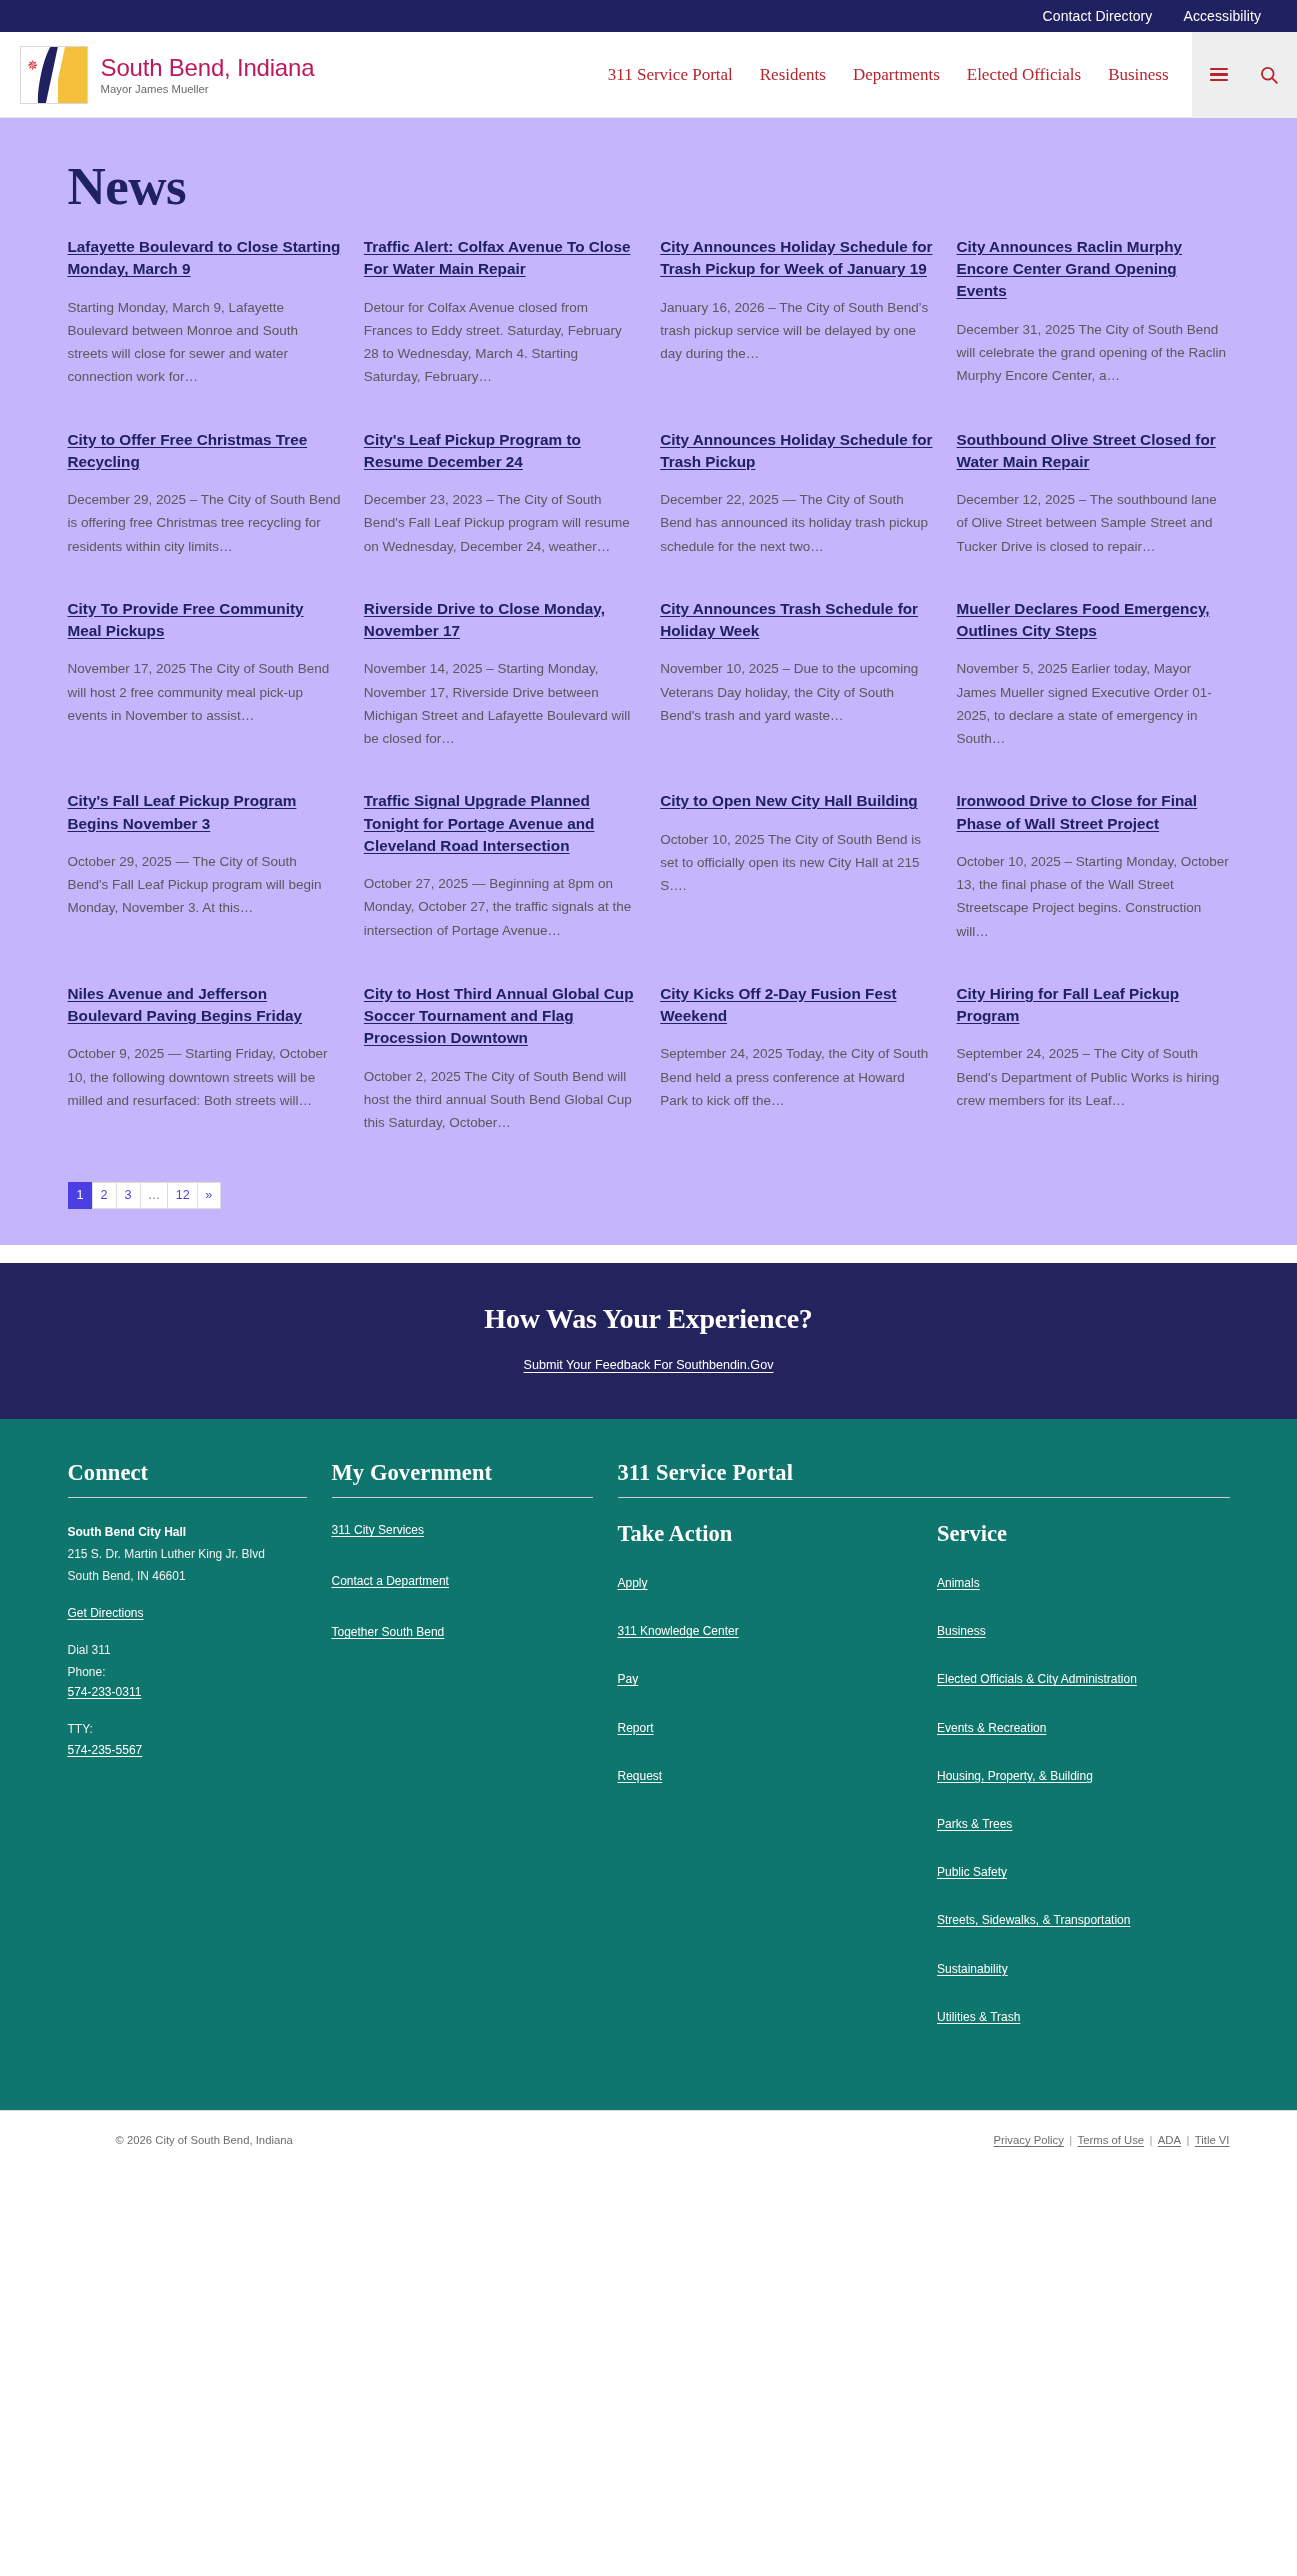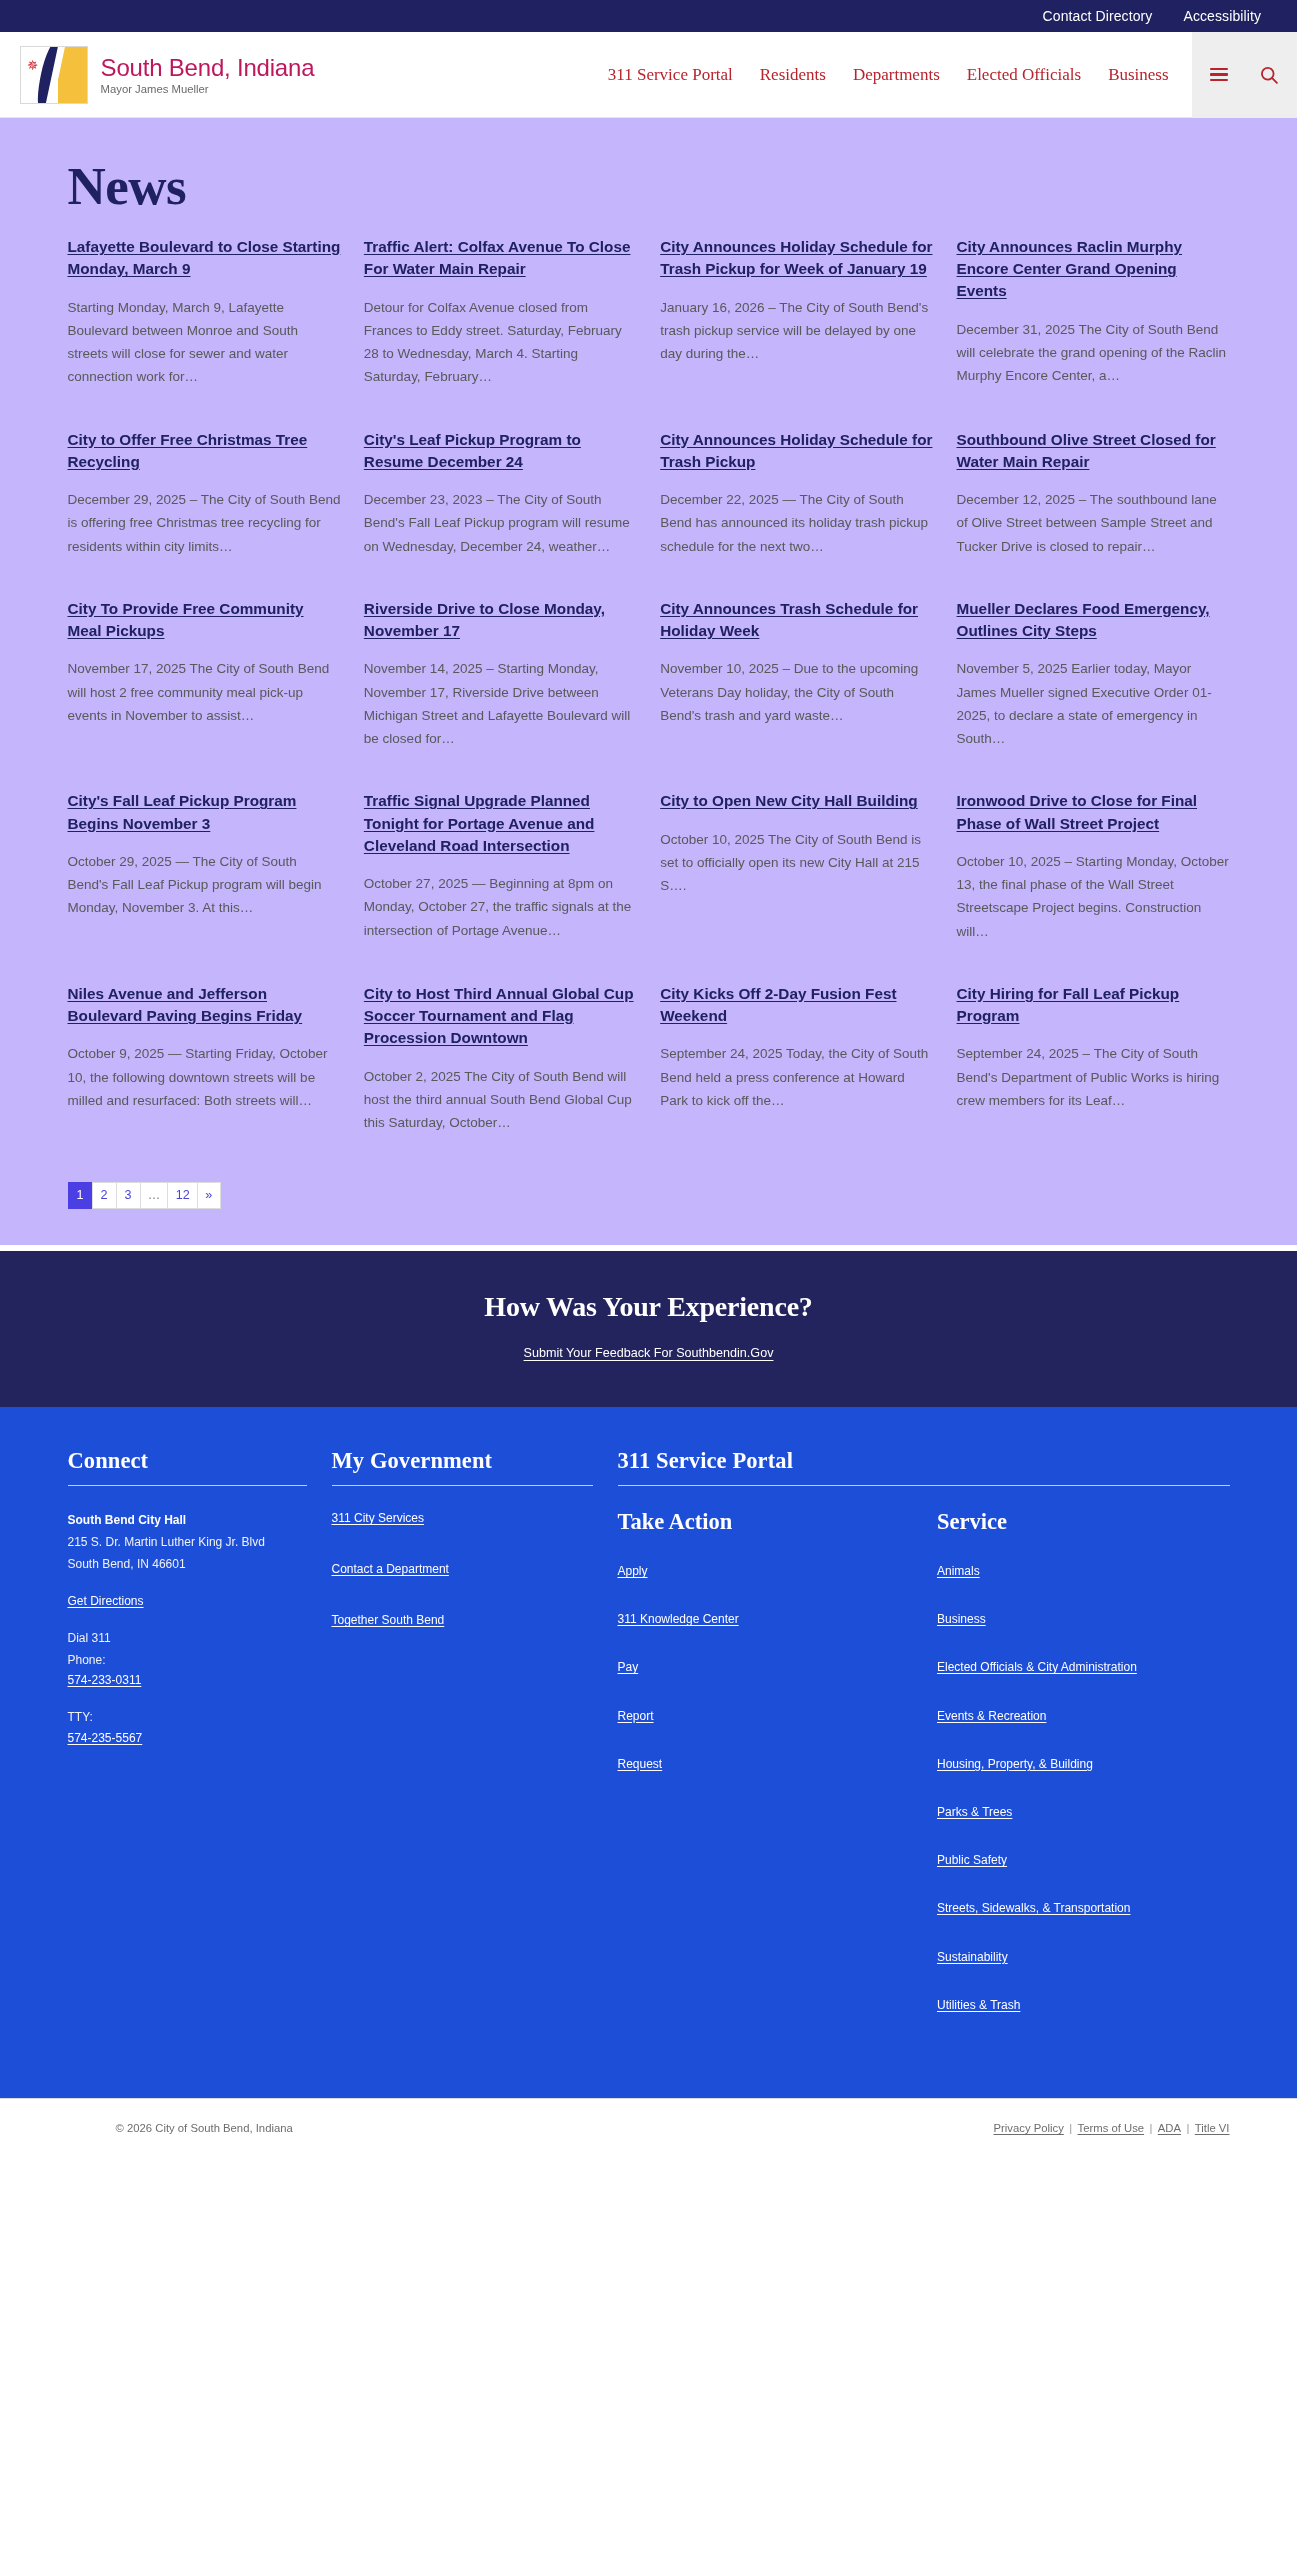--- a/index.html
+++ b/index.html
@@ -198,41 +198,41 @@
     border-color: #4b3fe4;
     color: #ffffff;
   }
   .page-btn.ellipsis { color: #7a7a7a; cursor: default; }
 
   
   .feedback {
     background: #23245e;
     padding: 40px 0 47px 0;
     text-align: center;
-    margin-top: 6px;
+    margin-top: 18px;
   }
   .feedback h2 {
     font-family: "Liberation Serif", serif;
     color: #ffffff;
     font-size: 28px;
     font-weight: 700;
     letter-spacing: -0.2px;
   }
   .feedback a {
     display: inline-block;
     margin-top: 23.4px;
     color: #ffffff;
     font-size: 12.6px;
     text-decoration: underline;
     text-underline-offset: 2.7px;
   }
 
   
   .site-footer {
-    background: #1d4ed8;
+    background: #0f766e;
     color: #ffffff;
     padding: 41px 0 54px 0;
   }
   .footer-grid {
     width: 1162px;
     margin: 0 auto;
     display: grid;
     grid-template-columns: 239px 261px 1fr;
     column-gap: 25px;
   }

